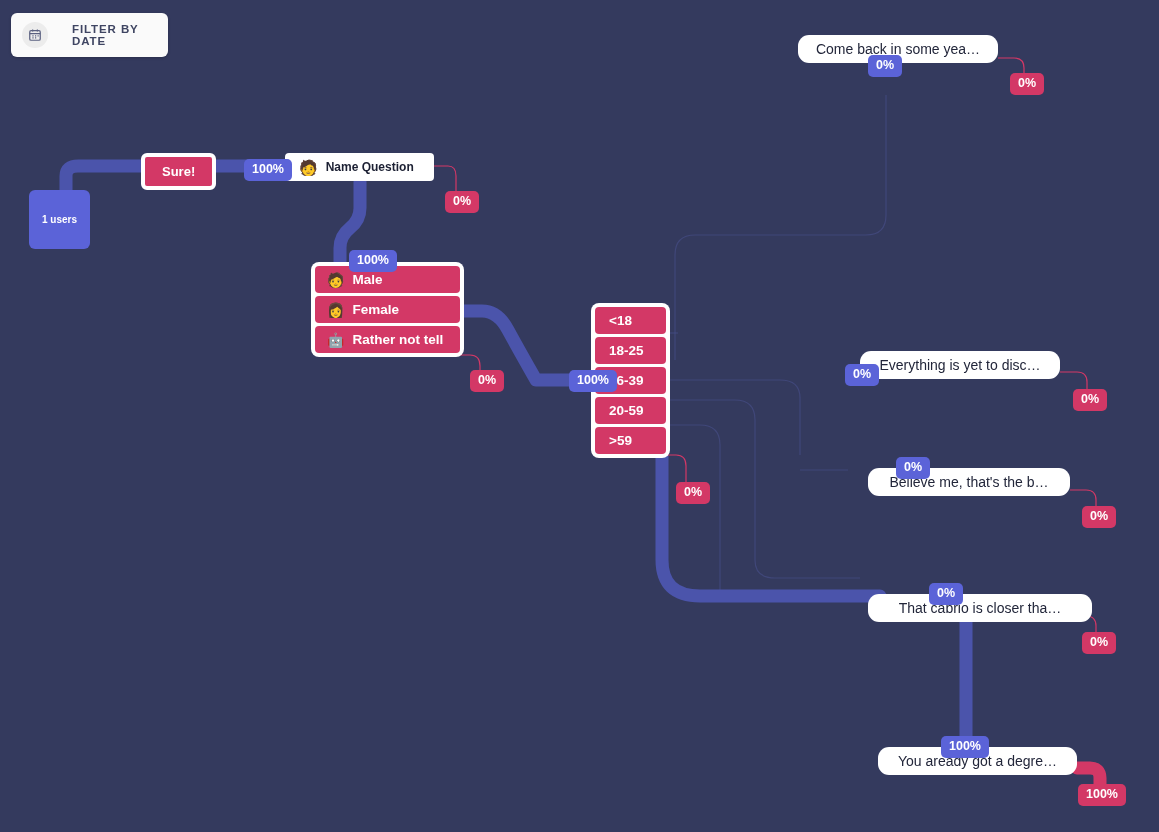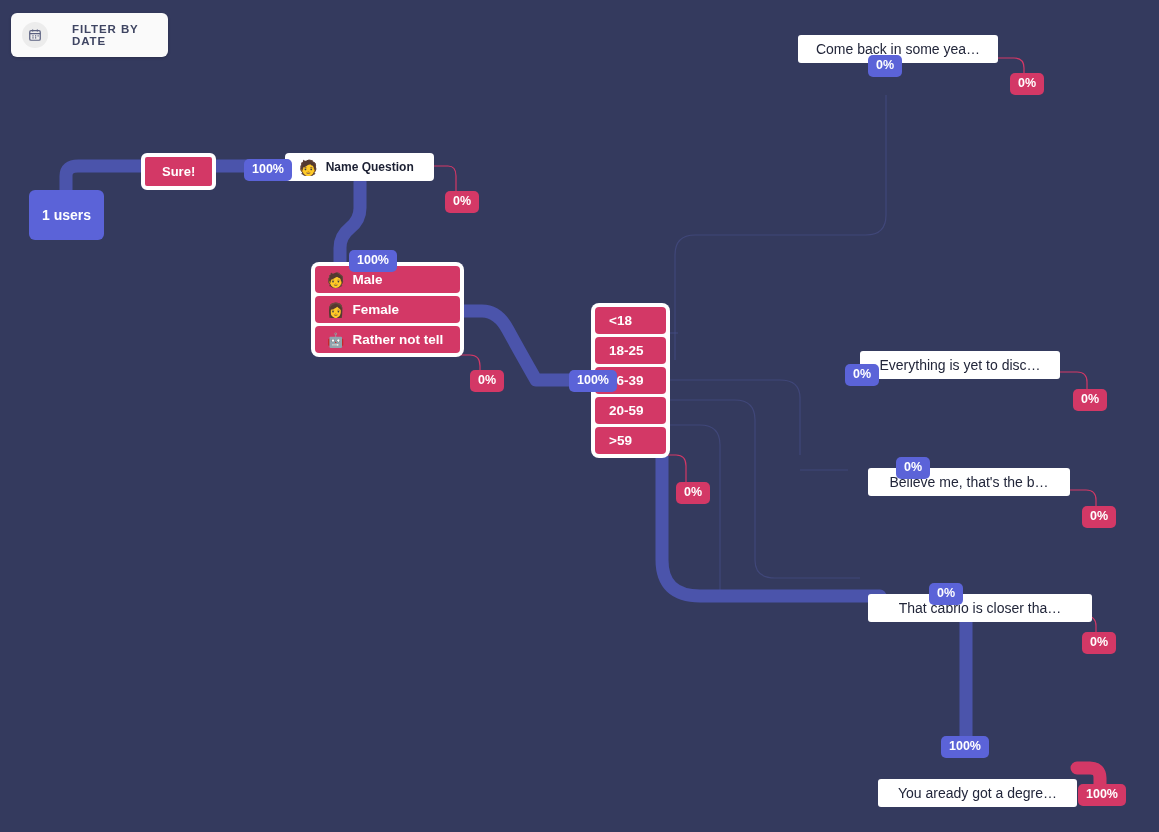--- a/index.html
+++ b/index.html
@@ -51,24 +51,24 @@
     font-weight: bold;
     color: #3f4562;
   }
 
   
   .node { position: absolute; }
 
   .users-chip {
     background: #5b63d8;
     color: #ffffff;
-    font-size: 14px;
+    font-size: 10px;
     font-weight: bold;
     border-radius: 6px;
-    padding: 17px 13px;
+    padding: 24px 13px;
     white-space: nowrap;
   }
 
   .pill-pink {
     background: #d33866;
     color: #ffffff;
     font-size: 13px;
     font-weight: bold;
     border-radius: 6px;
     border: 4px solid #ffffff;
@@ -89,21 +89,21 @@
   }
   .card-white .emoji { font-size: 15px; margin-right: 8px; line-height: 1; }
   .card-white .txt {
     font-size: 12px;
     font-weight: bold;
     color: #1c2033;
   }
 
   .msg-card {
     background: #ffffff;
-    border-radius: 3px;
+    border-radius: 11px;
     height: 28px;
     display: flex;
     align-items: center;
     justify-content: center;
     padding: 8px 14px;
     box-sizing: border-box;
     font-size: 14px;
     color: #22263a;
     white-space: nowrap;
   }
@@ -269,21 +269,21 @@
   </div>
 
   <div class="node" style="left:868px; top:468px;">
     <div class="msg-card" style="width:202px;">Believe me, that's the b…</div>
   </div>
 
   <div class="node" style="left:868px; top:594px;">
     <div class="msg-card" style="width:224px;">That cabrio is closer tha…</div>
   </div>
 
-  <div class="node" style="left:878px; top:747px;margin-top:32px;">
+  <div class="node" style="left:878px; top:747px;">
     <div class="msg-card" style="width:199px;">You aready got a degre…</div>
   </div>
 
   <div class="badge badge-blue" style="left:244px; top:159px;">100%</div>
 
   <div class="badge badge-pink" style="left:445px; top:191px;">0%</div>
 
   <div class="badge badge-blue" style="left:349px; top:250px;">100%</div>
 
   <div class="badge badge-pink" style="left:470px; top:370px;">0%</div>

